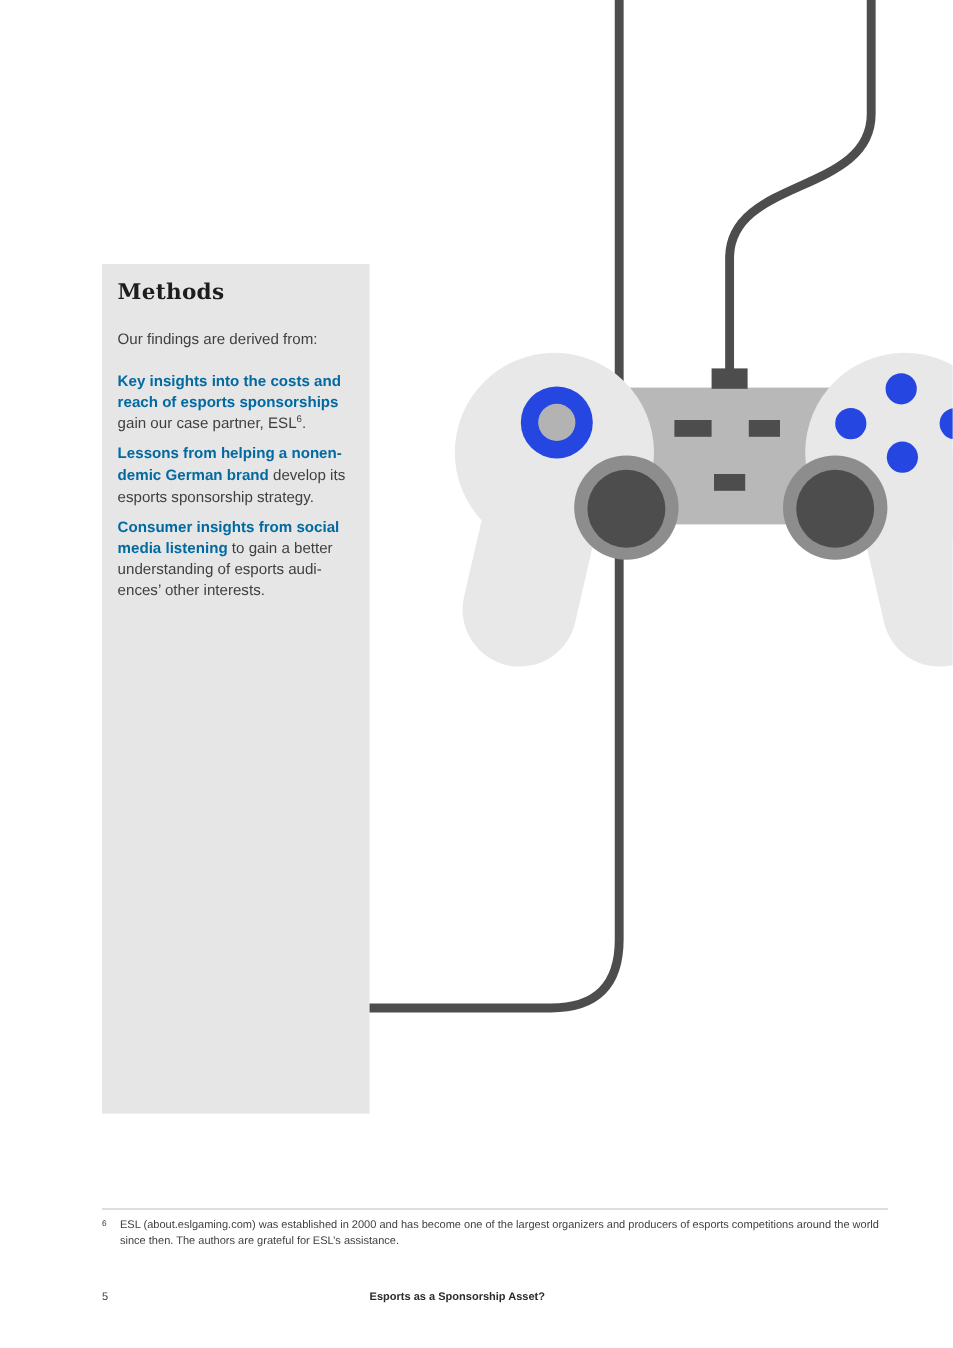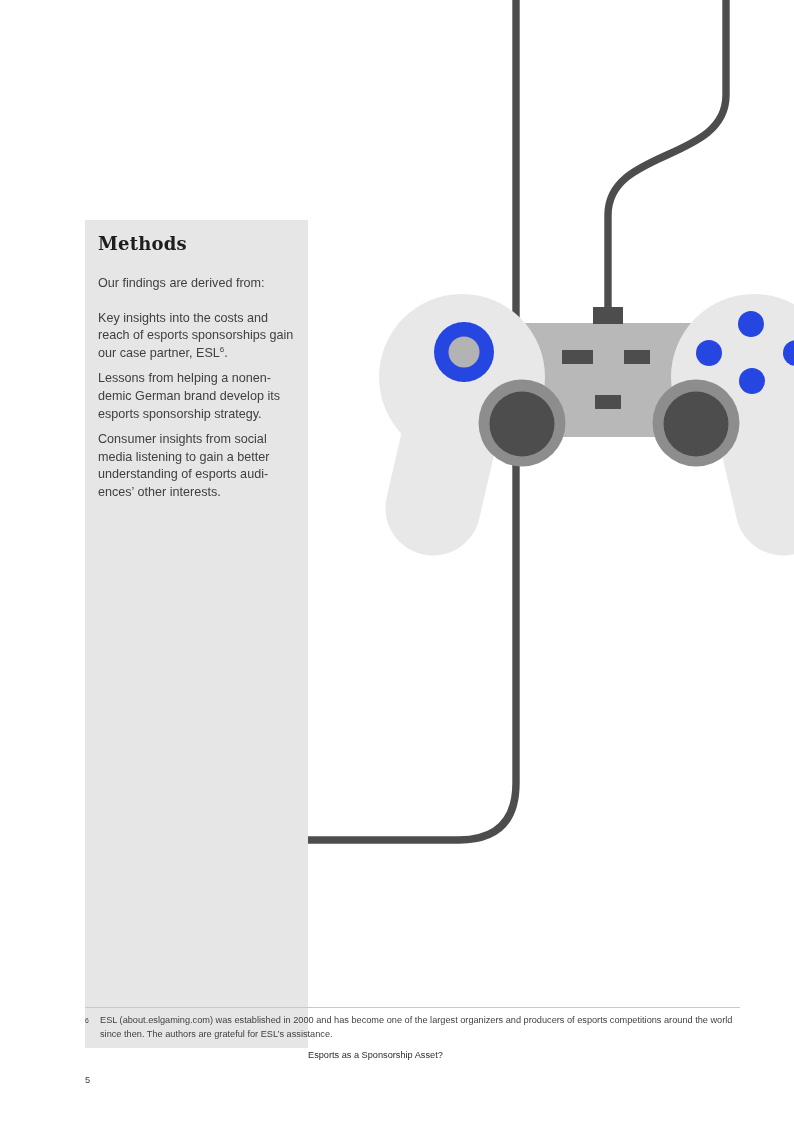--- a/index.html
+++ b/index.html
@@ -15,21 +15,21 @@
   .illu {
     position: absolute;
     top: 0; left: 0;
     z-index: 1;
   }
   .methods-box {
     position: absolute;
     left: 85px;
     top: 220px;
     width: 223px;
-    height: 828px;
+    height: 708px;
     background: #e6e6e6;
     padding: 13px 13px 0 13px;
     z-index: 2;
   }
   .methods-box h2 {
     font-family: "DejaVu Serif", serif;
     font-size: 18px;
     font-weight: 700;
     color: #1d1d1d;
     letter-spacing: 0.2px;
@@ -38,21 +38,21 @@
   .methods-box p {
     margin: 0 0 8px 0;
     font-size: 12.6px;
     line-height: 17.6px;
     color: #3f3f3f;
     width: 197px;
     hyphens: manual;
     -webkit-hyphens: manual;
   }
   .methods-box p.intro { margin-bottom: 17px; }
-  .methods-box b { color: #404040; font-weight: 400; }
+  .methods-box b { color: #0369a1; font-weight: 700; }
   .methods-box sup { font-size: 8px; line-height: 0; }
   .fn-rule {
     position: absolute;
     left: 85px;
     top: 1007px;
     width: 655px;
     height: 1px;
     background: #c9c9c9;
     z-index: 2;
   }
@@ -78,23 +78,23 @@
     position: absolute;
     left: 85px;
     top: 1075px;
     font-size: 9.2px;
     color: #3f3f3f;
     z-index: 2;
   }
   .footer-title {
     position: absolute;
     left: 308px;
-    top: 1050px;
+    top: 1075px;
     font-size: 9.2px;
-    font-weight: 400;
+    font-weight: 700;
     color: #2c2c2c;
     z-index: 2;
   }
 </style>
 </head>
 <body>
 
 <div class="page">
 
   <svg class="illu" width="794" height="1123" viewBox="0 0 794 1123">

